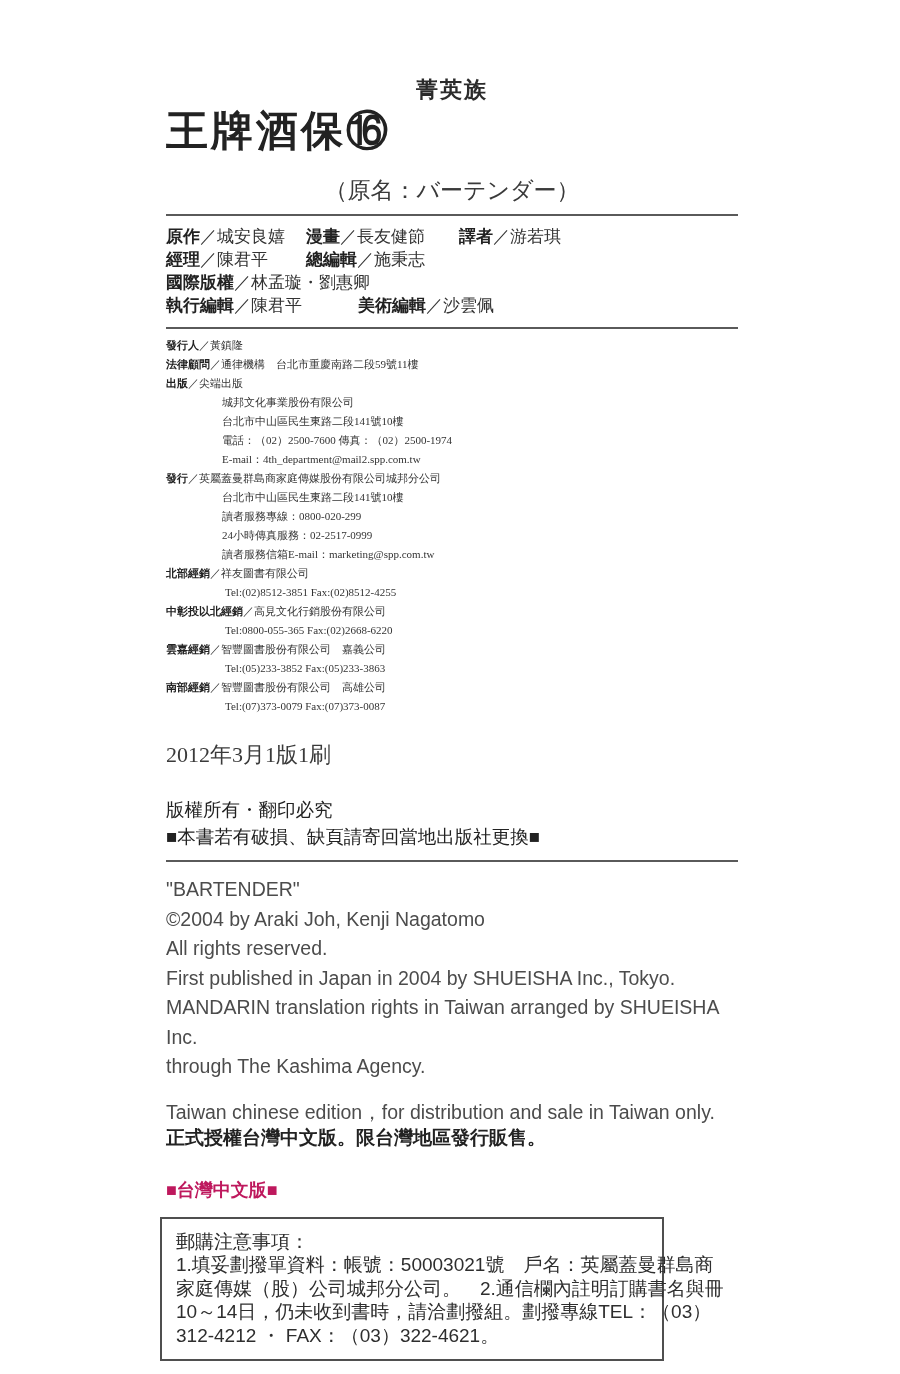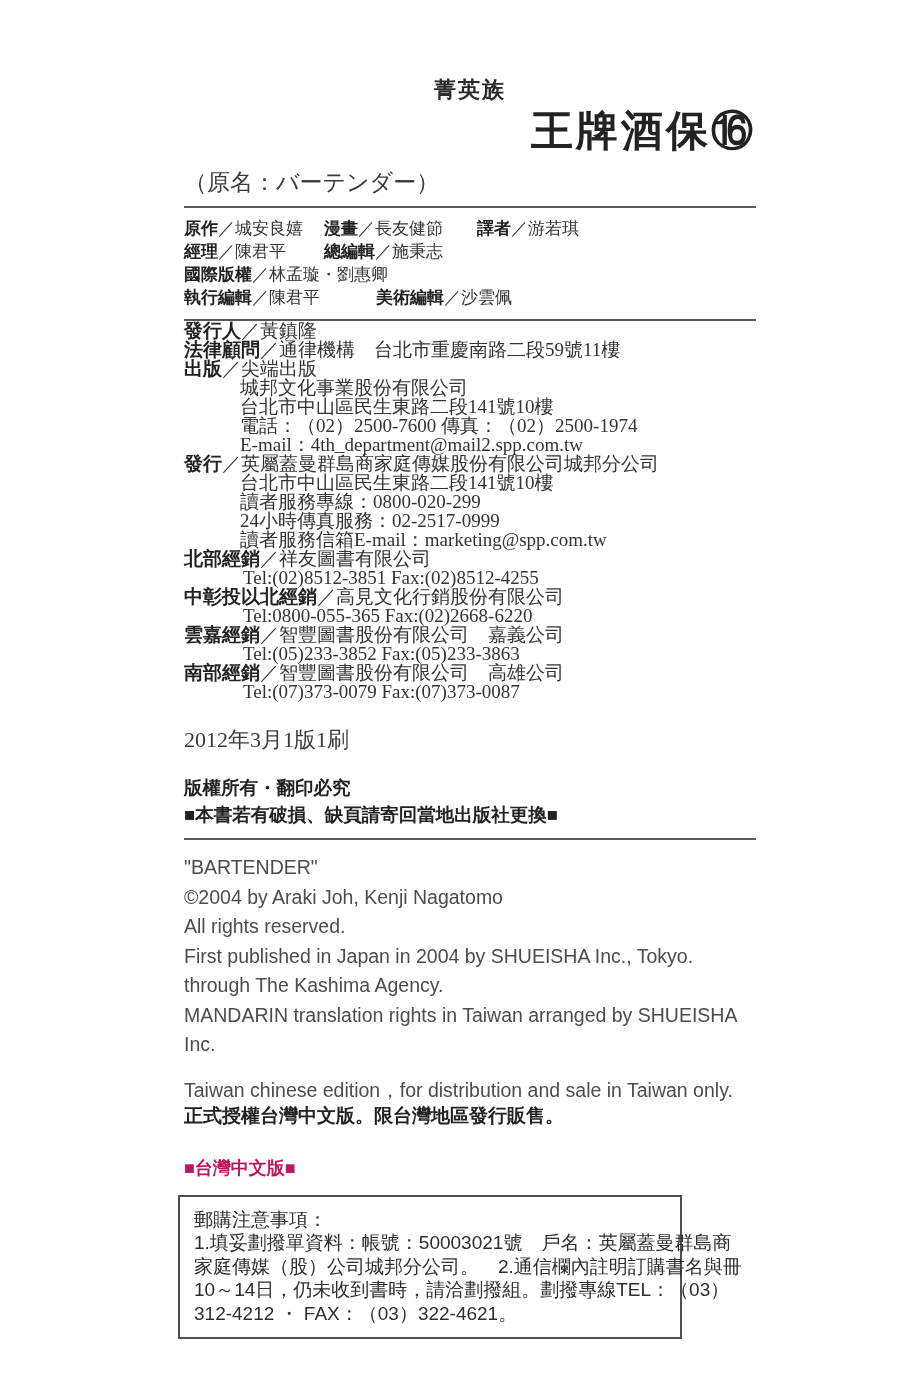--- a/index.html
+++ b/index.html
@@ -10,46 +10,47 @@
   body {
     width: 900px;
     height: 1374px;
     position: relative;
     font-family: "Liberation Serif", "DejaVu Serif", serif;
     color: #333333;
     overflow: hidden;
   }
   .content {
     position: absolute;
-    left: 184px;
+    left: 166px;
     top: 0;
     width: 572px;
   }
   .series {
     margin-top: 78px;
     text-align: center;
     font-family: "Liberation Sans", "DejaVu Sans", sans-serif;
     font-weight: bold;
     font-size: 22px;
     line-height: 24px;
     color: #2b2b2b;
     letter-spacing: 2px;
   }
   .main-title {
     margin-top: 4px;
-    text-align: right;
+    text-align: left;
     font-family: "Liberation Sans", "DejaVu Sans", sans-serif;
     font-weight: bold;
     font-size: 42px;
     line-height: 50px;
     color: #222222;
     letter-spacing: 3px;
   }
   .orig-title {
-    margin-top: 14px;
+    margin-top: 22px;
+    text-align: center;
     font-size: 23px;
     line-height: 26px;
     color: #3a3a3a;
   }
   .rule {
     border: none;
     border-top: 2px solid #5a5a5a;
     height: 0;
     margin: 0;
   }
@@ -68,36 +69,37 @@
   .lbl {
     font-family: "Liberation Sans", "DejaVu Sans", sans-serif;
     font-weight: bold;
     color: #222222;
   }
   .cell { white-space: nowrap; }
   .w140 { width: 140px; }
   .w153 { width: 153px; }
   .w192 { width: 192px; }
   .publisher {
-    font-size: 19px;
+    margin-top: 7px;
+    font-size: 11px;
     line-height: 19px;
   }
   .pub-line { white-space: nowrap; }
   .ind1 { padding-left: 56px; }
   .ind2 { padding-left: 59px; }
   .date-line {
     margin-top: 28px;
     font-size: 22px;
     line-height: 22px;
     color: #3a3a3a;
   }
   .copyright {
-    margin-top: 23px;
-    font-family: "Liberation Sans", "DejaVu Sans", sans-serif;
-    font-weight: bold;
+    margin-top: 30px;
+    font-family: "Liberation Sans", "DejaVu Sans", sans-serif;
+    font-weight: normal;
     font-size: 18.5px;
     line-height: 27px;
     color: #222222;
   }
   .english {
     margin-top: 13px;
     font-family: "Liberation Sans", "DejaVu Sans", sans-serif;
     font-size: 19.5px;
     line-height: 29.5px;
     color: #4c4c4c;
@@ -200,22 +202,22 @@
     <div>■本書若有破損、缺頁請寄回當地出版社更換■</div>
   </div>
 
   <div class="rule rule-3"></div>
 
   <div class="english">
     <div>"BARTENDER"</div>
     <div>©2004 by Araki Joh, Kenji Nagatomo</div>
     <div>All rights reserved.</div>
     <div>First published in Japan in 2004 by SHUEISHA Inc., Tokyo.</div>
+    <div>MANDARIN translation rights in Taiwan arranged by SHUEISHA Inc.</div>
     <div>through The Kashima Agency.</div>
-    <div>MANDARIN translation rights in Taiwan arranged by SHUEISHA Inc.</div>
   </div>
 
   <div class="taiwan-en">Taiwan chinese edition，for distribution and sale in Taiwan only.</div>
   <div class="taiwan-zh">正式授權台灣中文版。限台灣地區發行販售。</div>
 
   <div class="tw-label">■台灣中文版■</div>
 
   <div class="mailbox">
     <div class="mail-line">郵購注意事項：</div>
     <div class="mail-line">1.填妥劃撥單資料：帳號：50003021號　戶名：英屬蓋曼群島商</div>

